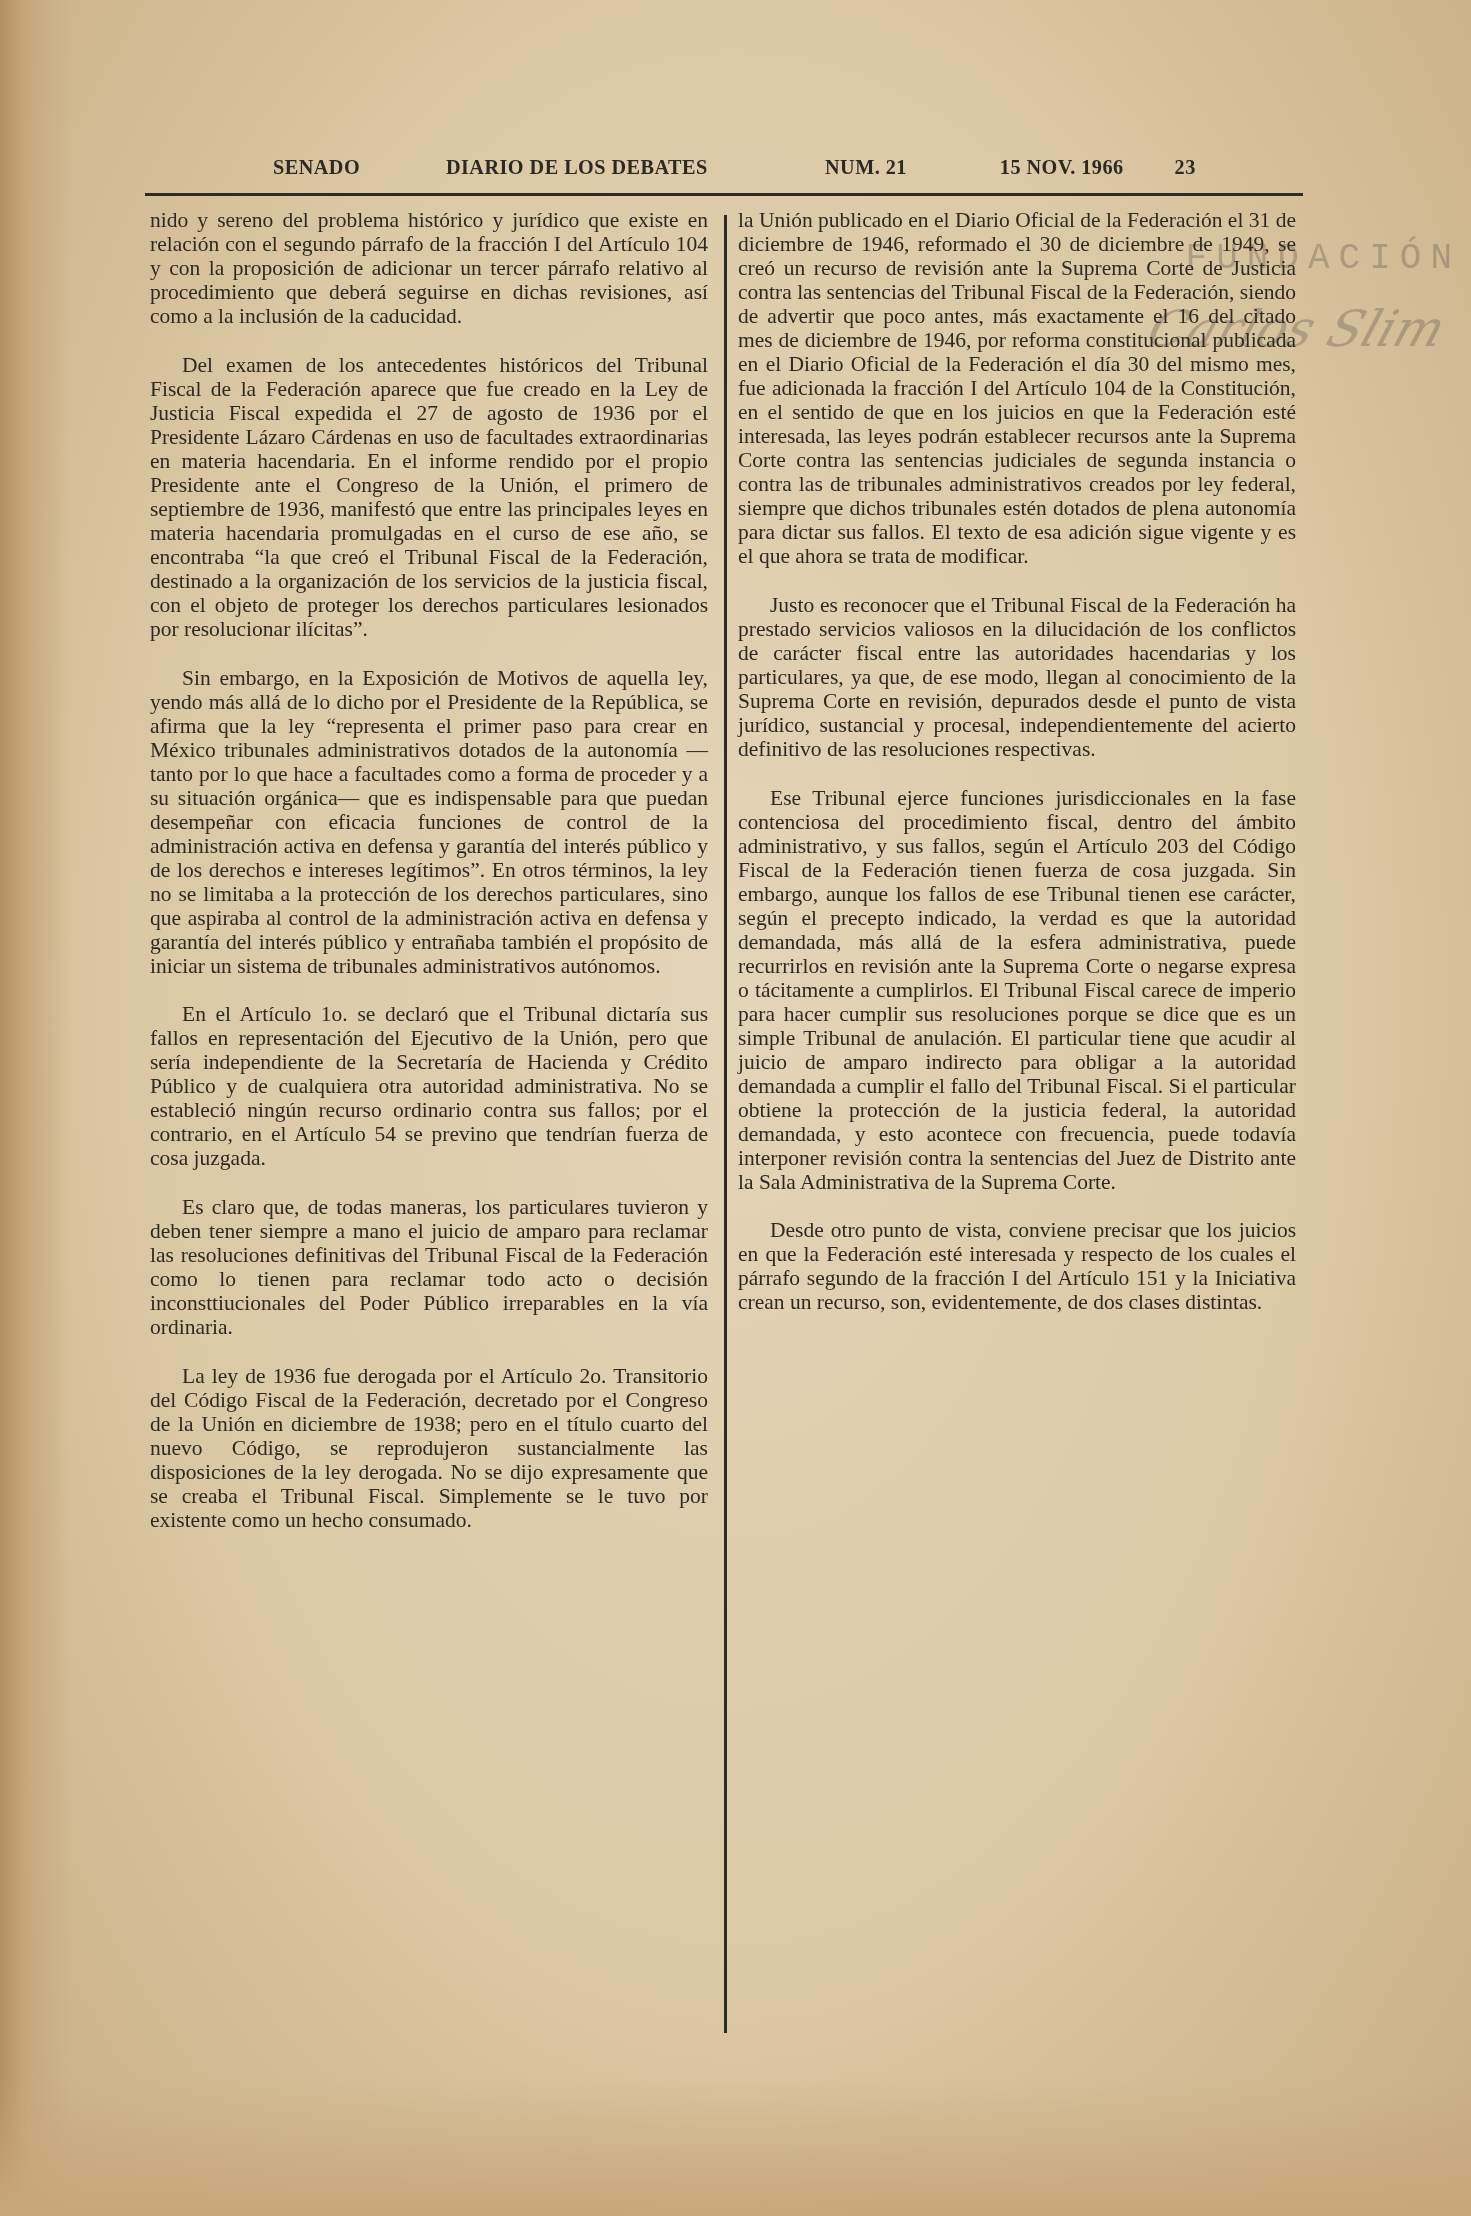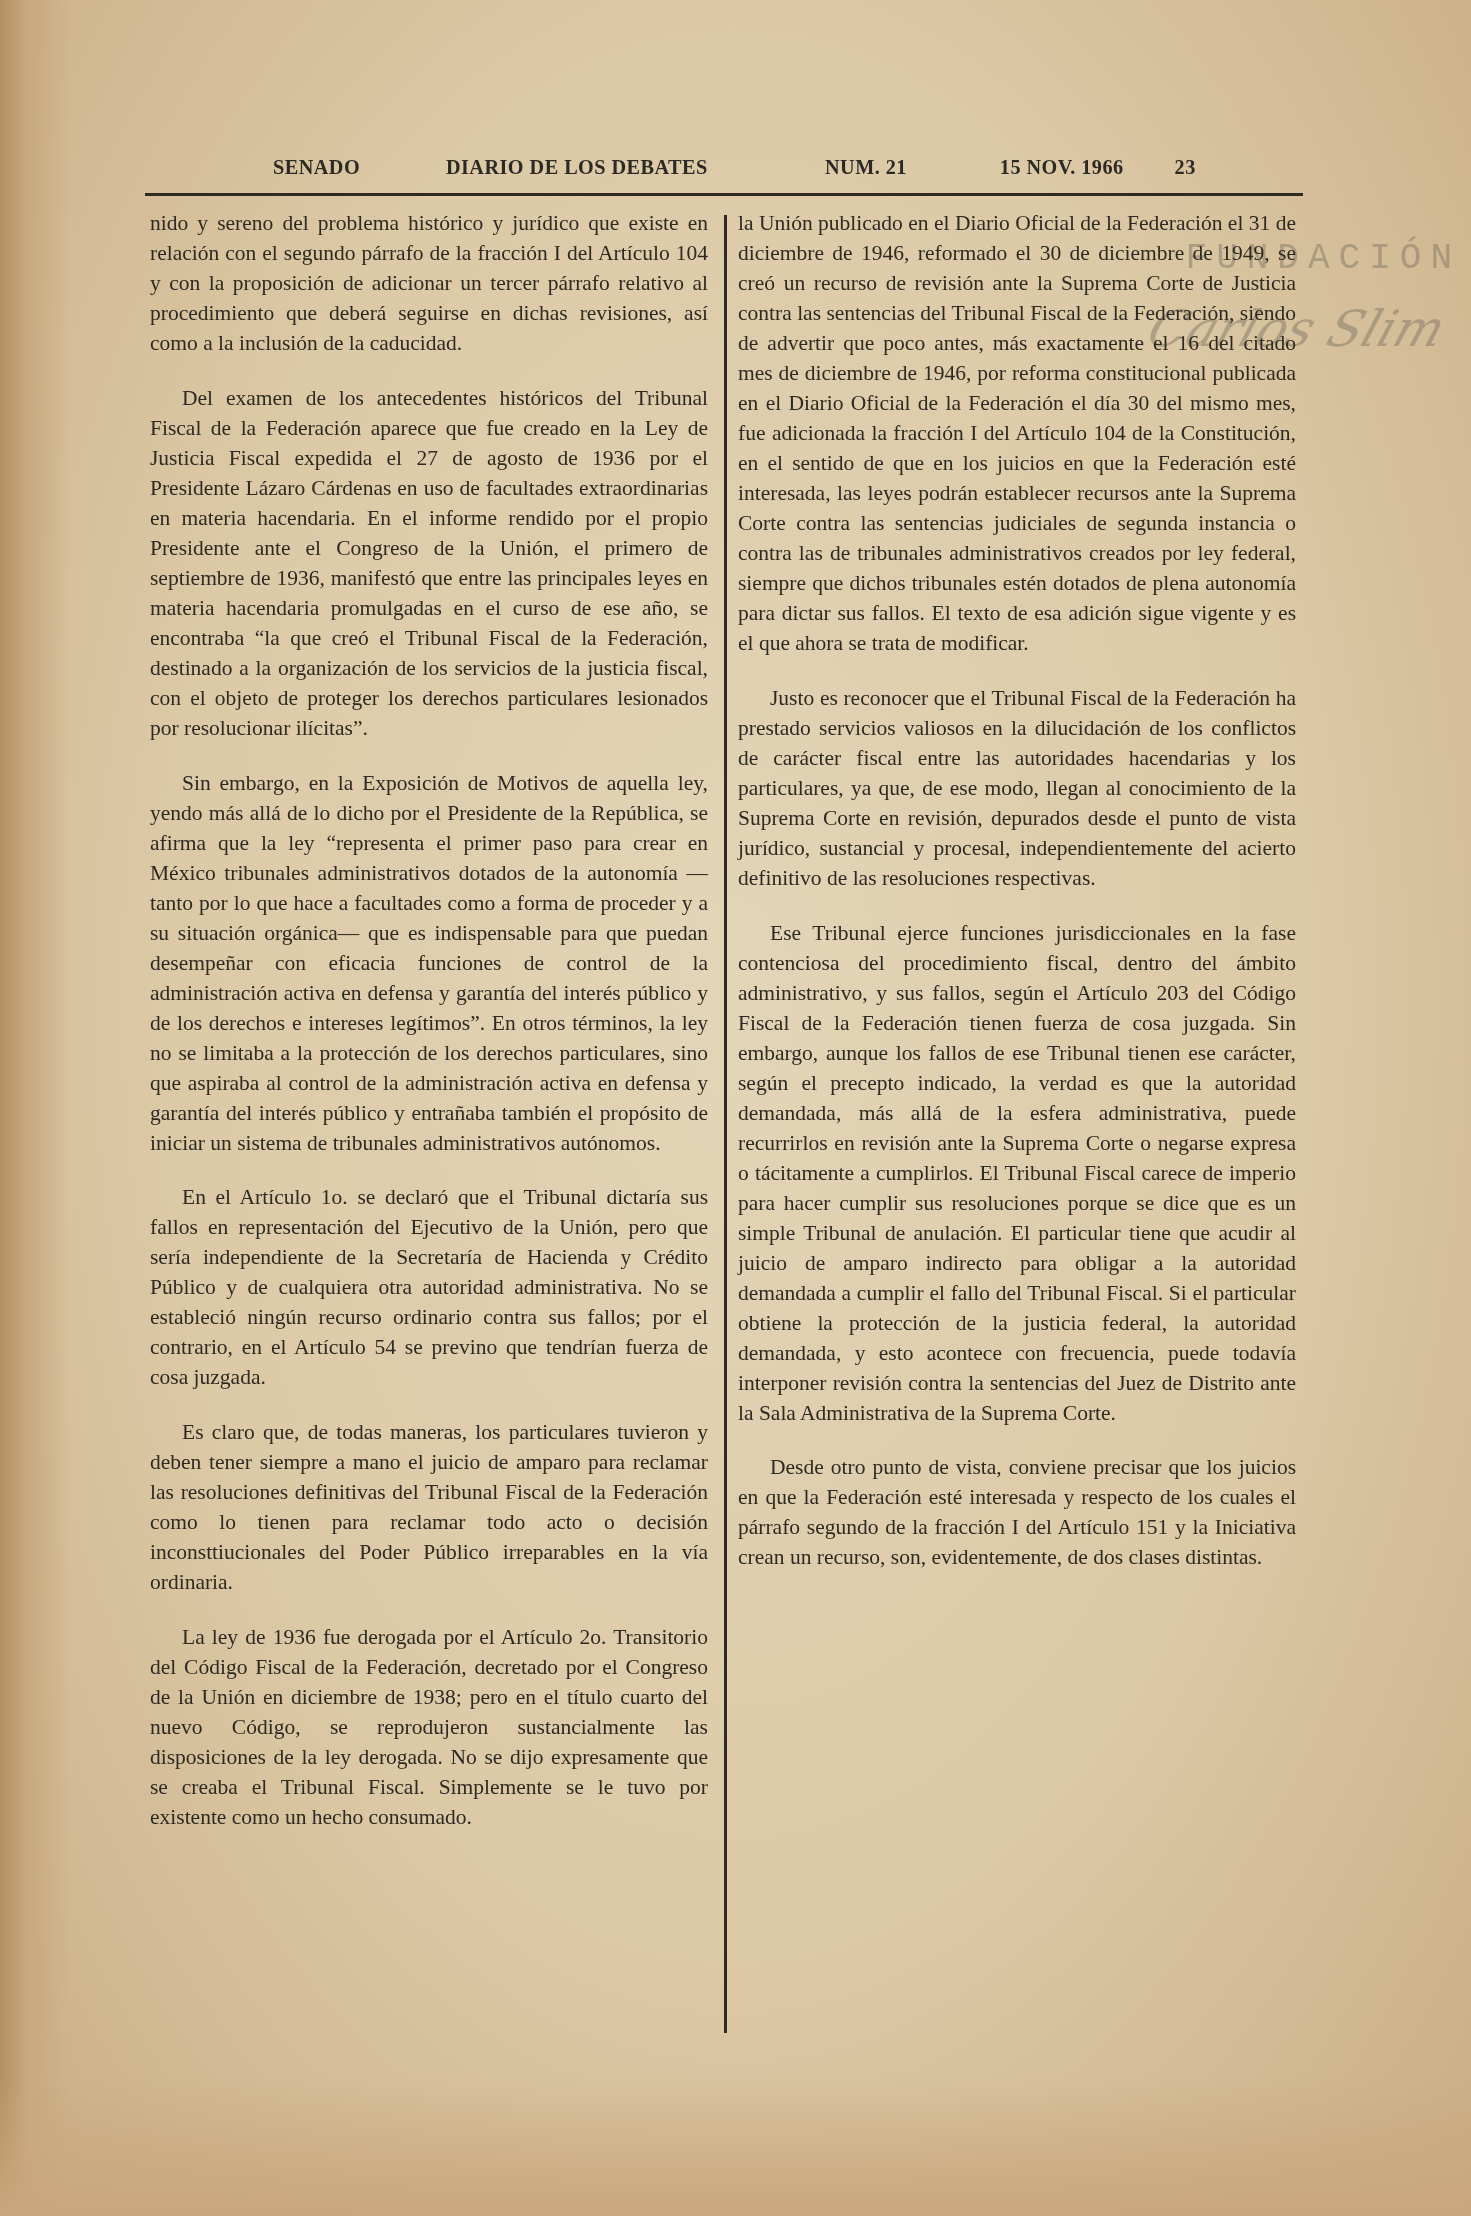--- a/index.html
+++ b/index.html
@@ -34,21 +34,21 @@
   .header-rule {
     position: absolute; top: 193px; left: 145px; width: 1158px; height: 3px;
     background: #2f2b23;
   }
   .column-divider {
     position: absolute; top: 215px; left: 724px; width: 3px; height: 1818px;
     background: #2f2b23;
   }
   .col {
     position: absolute; top: 208px; width: 558px;
-    font-size: 21.5px; line-height: 30px; text-align: justify;
+    font-size: 21.5px; line-height: 24px; text-align: justify;
     hyphens: none;
   }
   .col-left { left: 150px; }
   .col-right { left: 738px; }
   .col p { margin: 0 0 24.8px 0; text-indent: 32px; }
   .col p.cont { text-indent: 0; }
   .col p:last-child { margin-bottom: 0; }
   .watermark {
     position: absolute; color: rgba(120,110,95,0.55);
     font-family: "Liberation Serif", serif; white-space: nowrap;

